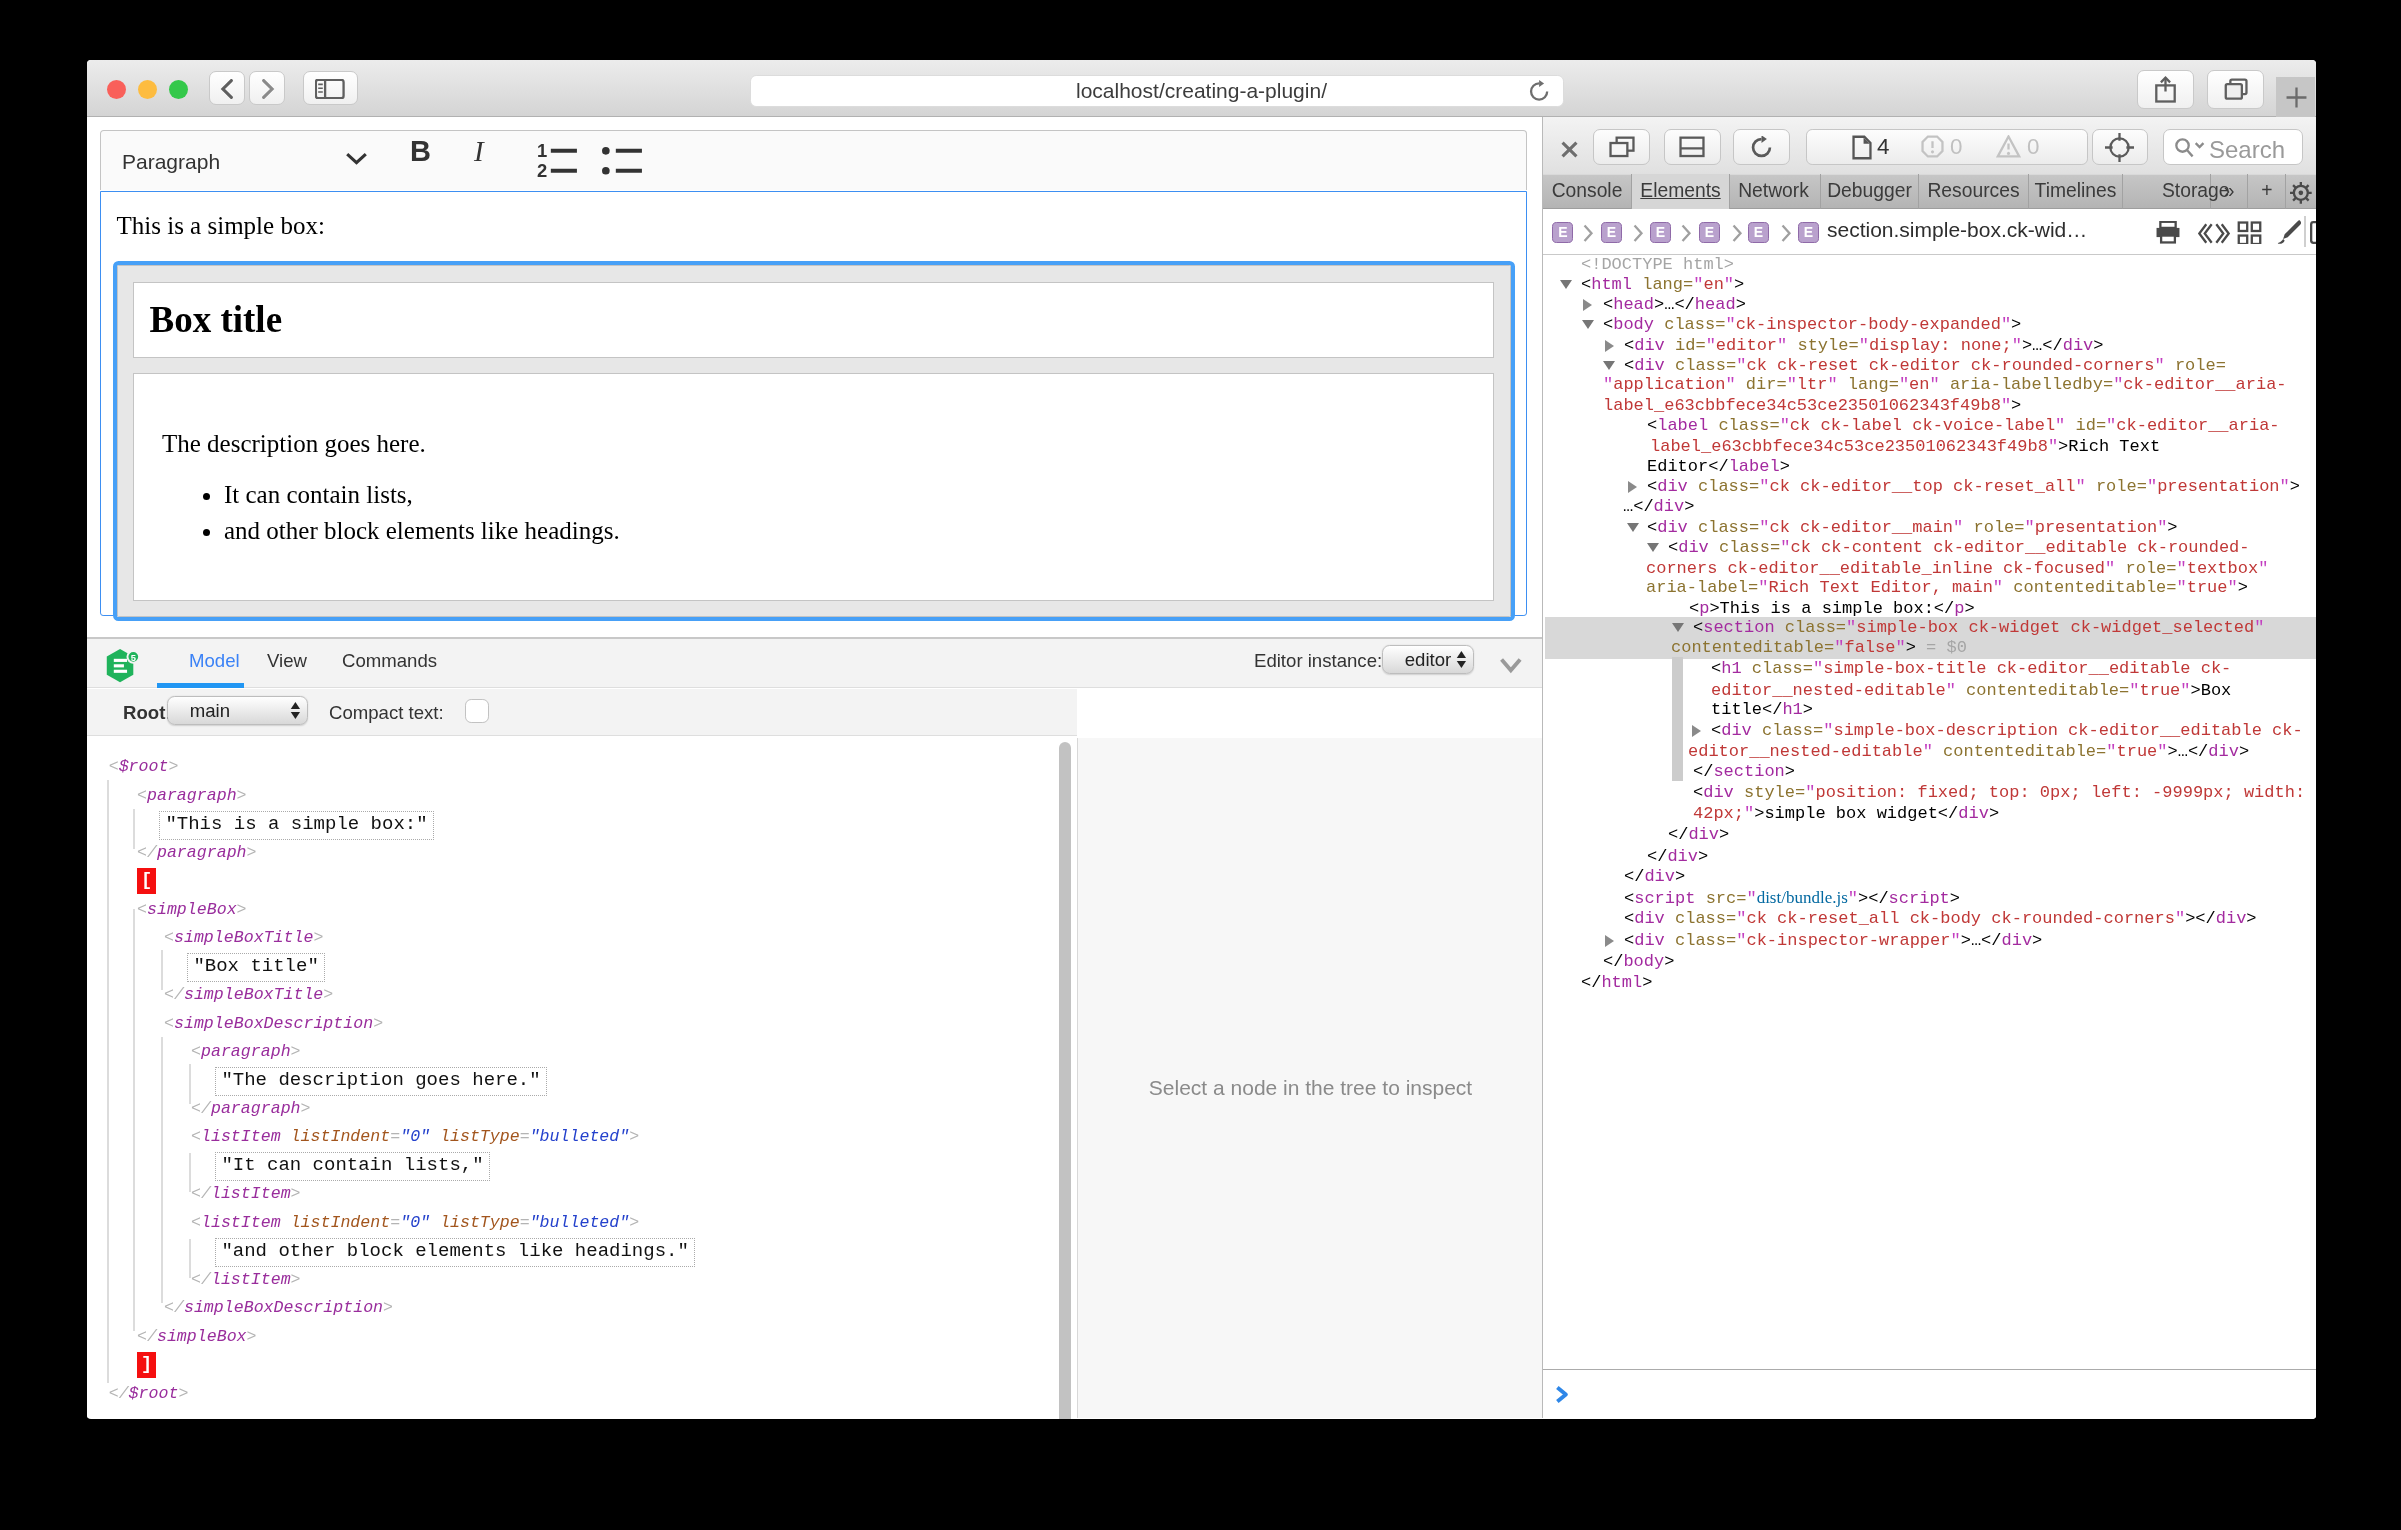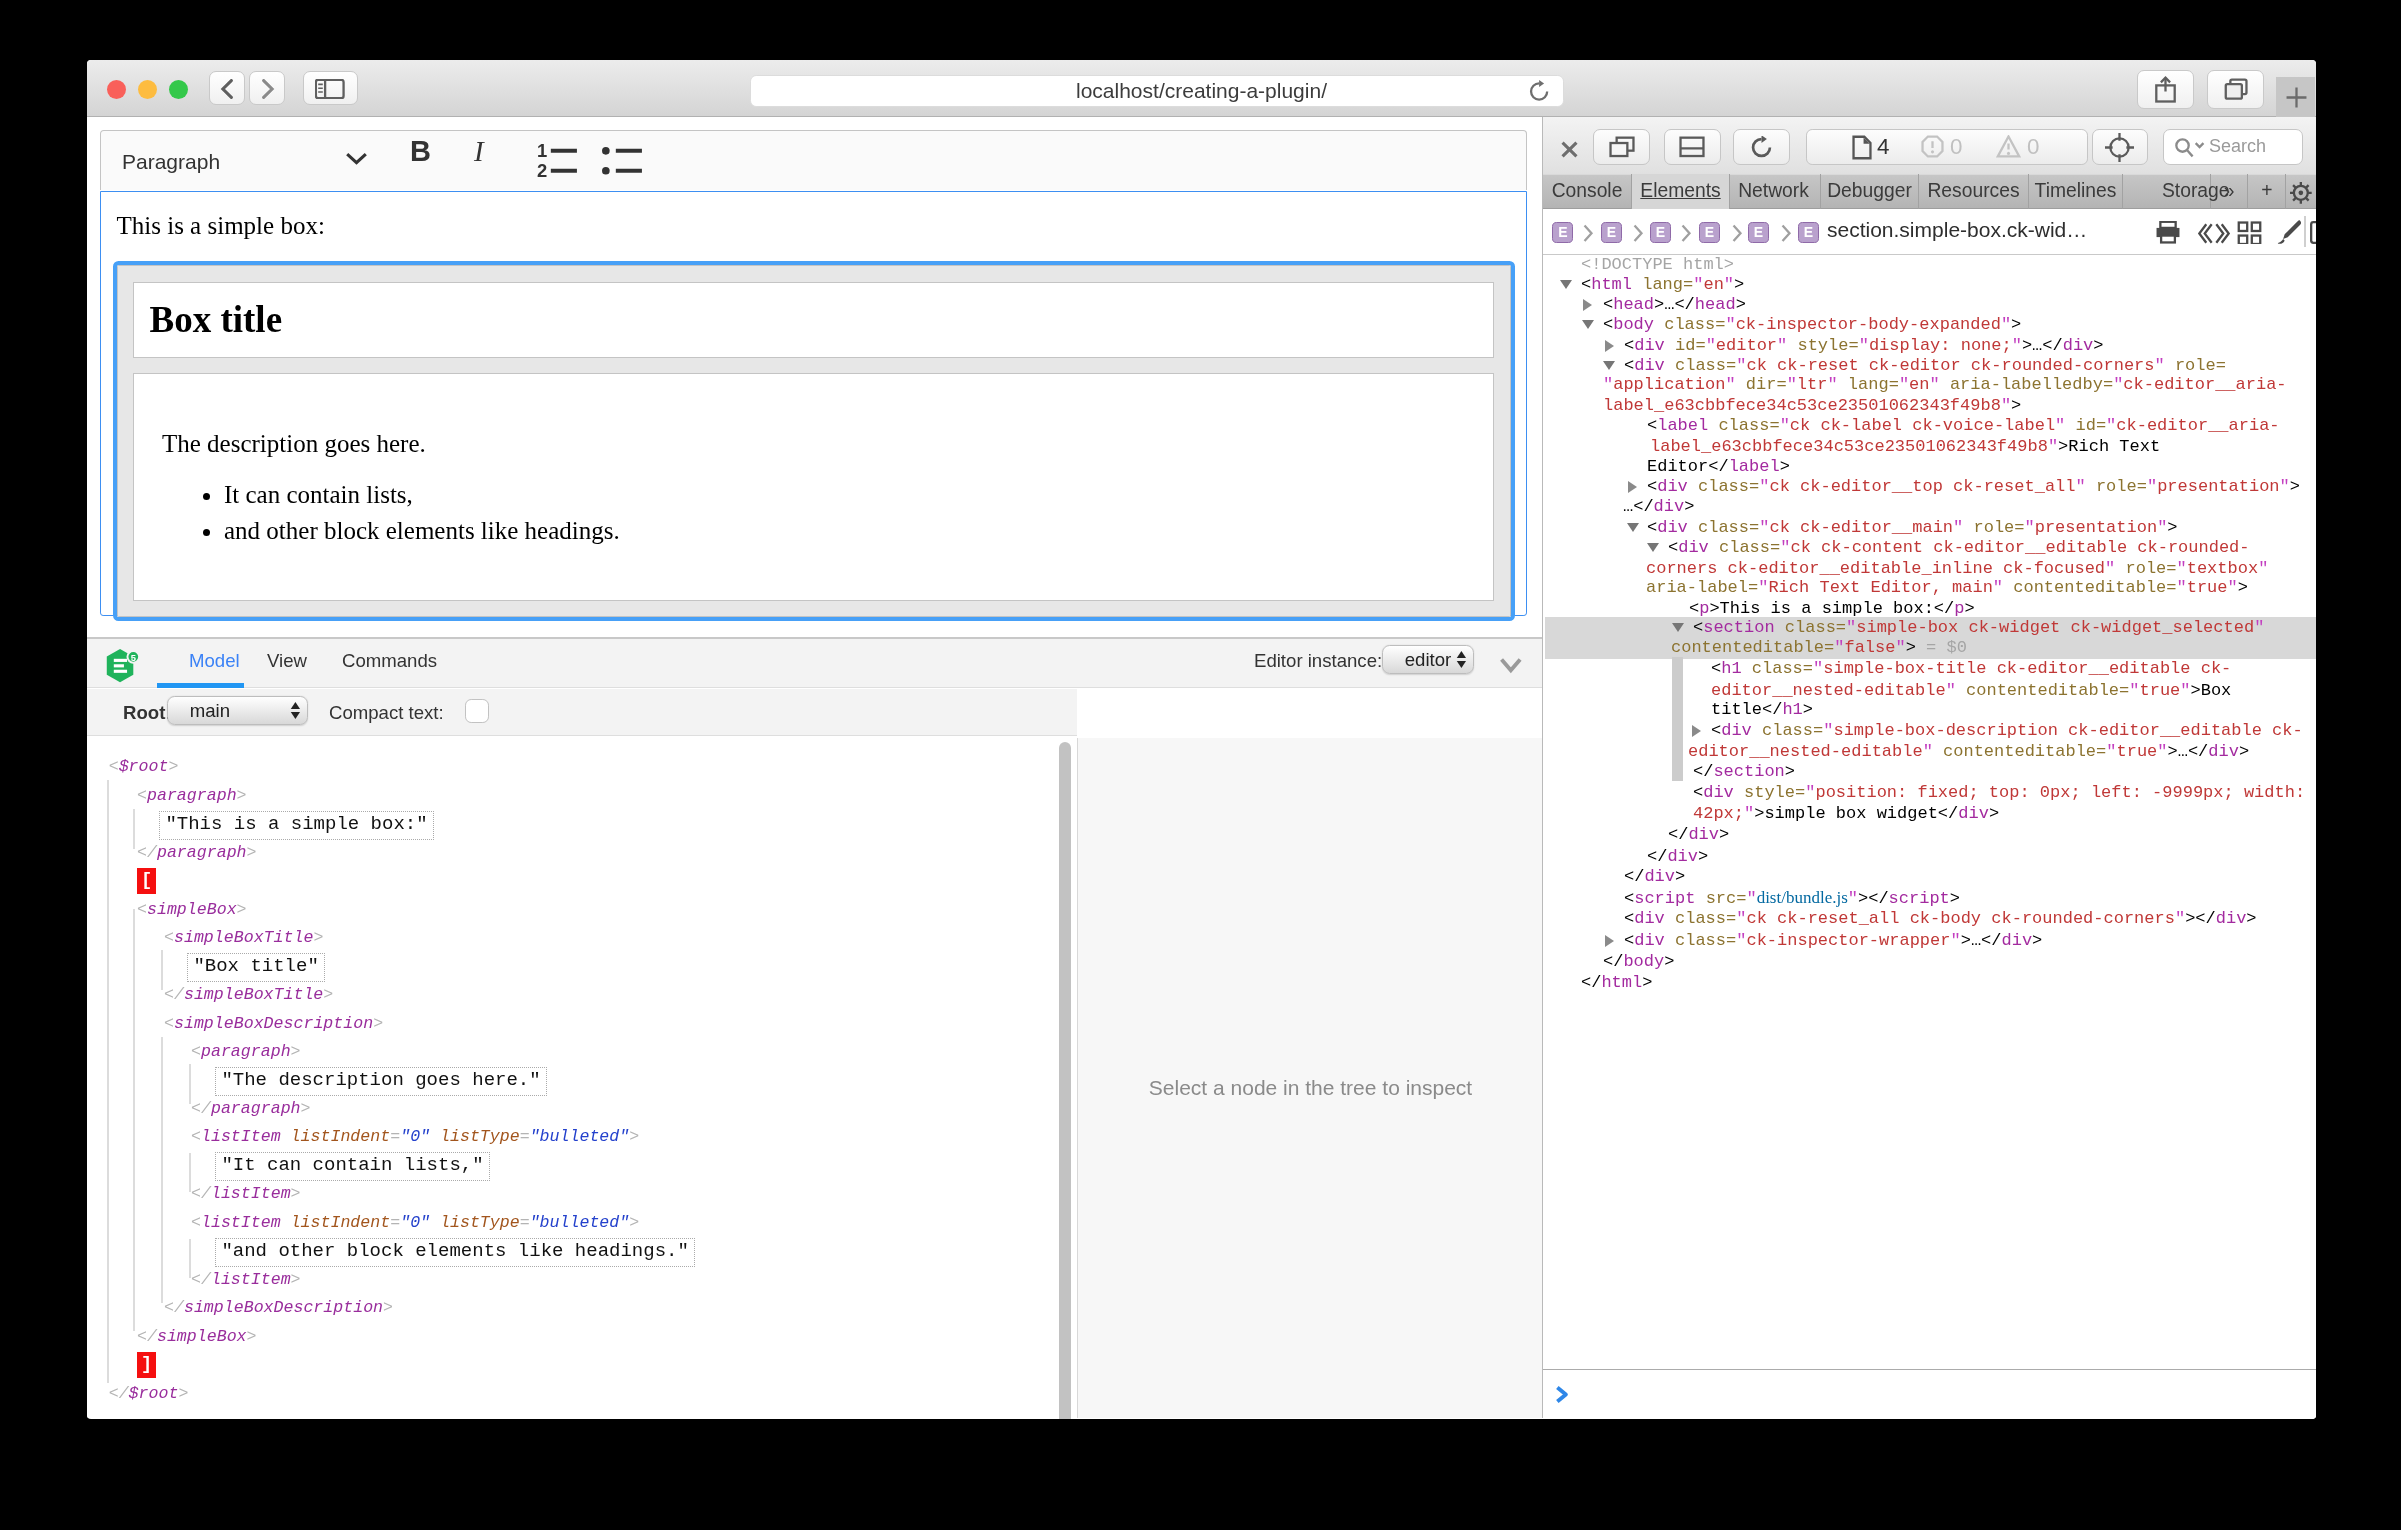--- a/index.html
+++ b/index.html
@@ -250,21 +250,21 @@
 <svg class="abs" style="left:562px;top:15.5px;" width="29" height="29" viewBox="0 0 38 38">
         <circle cx="19" cy="19" r="12" fill="none" stroke="#5a5a5a" stroke-width="3"></circle>
         <path d="M19 0 V10 M19 28 V38 M0 19 H10 M28 19 H38" stroke="#5a5a5a" stroke-width="3"></path>
       </svg>
 <div class="sbtn" style="left:620px;top:11.6px;width:140px;height:36px;background:#fff;"></div>
 <svg class="abs" style="left:631px;top:20px;" width="31" height="21.7" viewBox="0 0 40 28">
         <circle cx="11" cy="11" r="8" fill="none" stroke="#8b8b8b" stroke-width="3"></circle>
         <line x1="17" y1="17" x2="24" y2="25" stroke="#8b8b8b" stroke-width="3"></line>
         <path d="M28 8 L33 13 L38 8" stroke="#8b8b8b" stroke-width="3" fill="none"></path>
       </svg>
-<div class="abs" style="left:666px;top:19.3px;font-size:18px;color:#9a9a9a;">Search</div>
+<div class="abs" style="left:666px;top:19.3px;font-size:24px;color:#9a9a9a;">Search</div>
 <div id="saftabs"></div>
 <div class="saftab" style="left:0px;width:89px;">Console</div>
 <div class="saftab" style="left:89px;width:98px; background:#d6d6d6;text-decoration:underline;">Elements</div>
 <div class="saftab" style="left:184px;width:94px;">Network</div>
 <div class="saftab" style="left:278px;width:98px;">Debugger</div>
 <div class="saftab" style="left:376px;width:110px;">Resources</div>
 <div class="saftab" style="left:486px;width:94px;">Timelines</div>
 <div class="saftab" style="left:579px;width:89px;padding-left:40px;">Storage</div>
 <div class="saftab" style="left:668px;width:37px;">»</div>
 <div class="saftab" style="left:706px;width:37px;">+</div>

